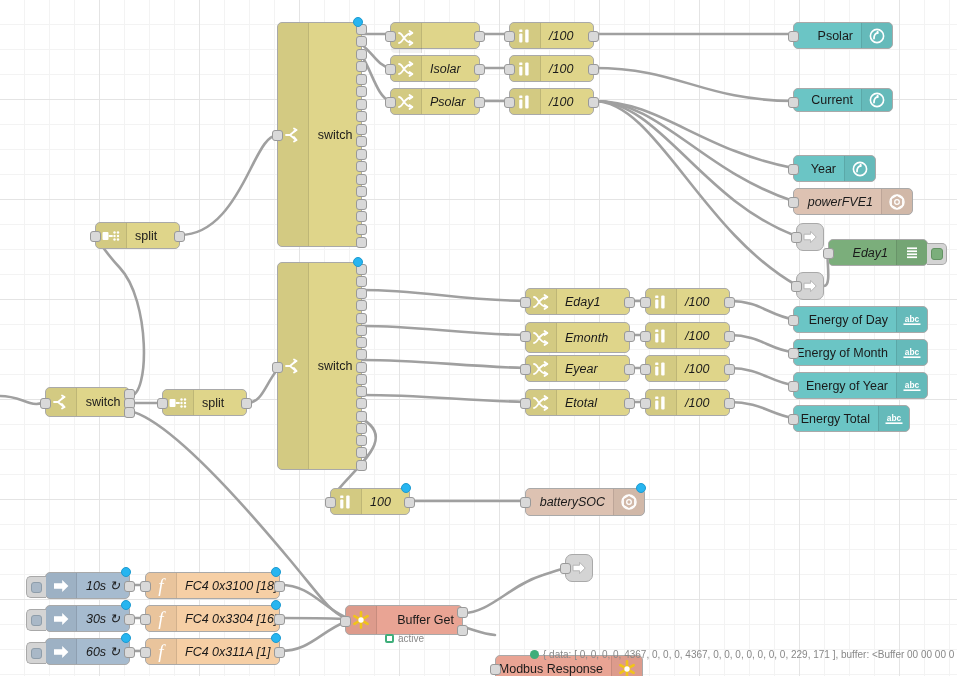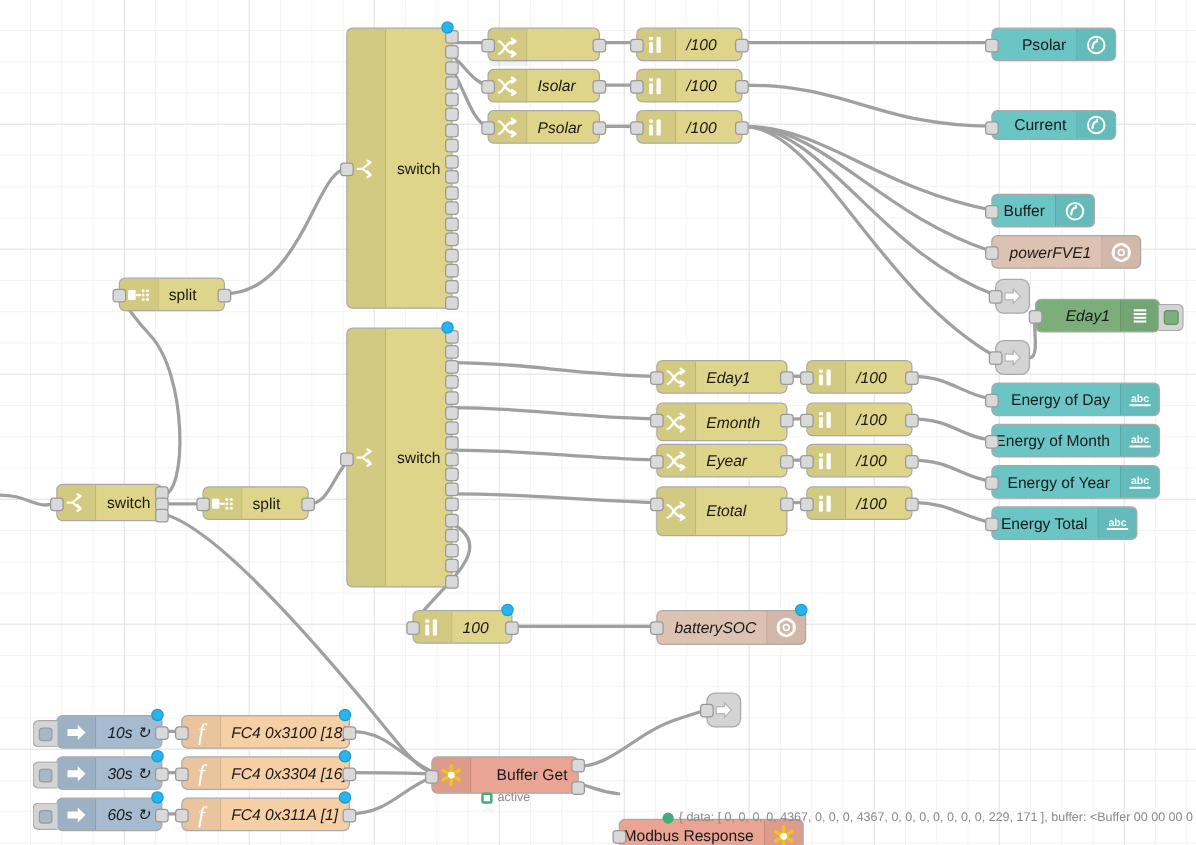--- a/index.html
+++ b/index.html
@@ -395,21 +395,21 @@
             <path stroke="#fff" fill="none" stroke-width="1.8" stroke-linecap="round" stroke-linejoin="round" d="M2 4 C6 4 7 14 15 14"></path>
             <path stroke="#fff" fill="none" stroke-width="1.8" stroke-linecap="round" stroke-linejoin="round" d="M2 14 C6 14 7 4 15 4"></path>
             <path stroke="#fff" fill="none" stroke-width="1.8" stroke-linecap="round" stroke-linejoin="round" d="M12.5 2 L15.4 4 L12.5 6"></path>
             <path stroke="#fff" fill="none" stroke-width="1.8" stroke-linecap="round" stroke-linejoin="round" d="M12.5 12 L15.4 14 L12.5 16"></path>
           </svg>
         </span>
         <span class="lbl italic">Eyear</span>
         <span class="port in" style="top: 8px;"></span>
         <span class="port out" style="top: 8px;"></span>
       </div>
-      <div class="node c-yellow" style="left: 525px; top: 389px; width: 105px; height: 40px;">
+      <div class="node c-yellow" style="left: 525px; top: 389px; width: 105px; height: 27px;">
         <span class="ico">
           <svg width="18" height="18" viewBox="0 0 18 18">
             <path stroke="#fff" fill="none" stroke-width="1.8" stroke-linecap="round" stroke-linejoin="round" d="M2 4 C6 4 7 14 15 14"></path>
             <path stroke="#fff" fill="none" stroke-width="1.8" stroke-linecap="round" stroke-linejoin="round" d="M2 14 C6 14 7 4 15 4"></path>
             <path stroke="#fff" fill="none" stroke-width="1.8" stroke-linecap="round" stroke-linejoin="round" d="M12.5 2 L15.4 4 L12.5 6"></path>
             <path stroke="#fff" fill="none" stroke-width="1.8" stroke-linecap="round" stroke-linejoin="round" d="M12.5 12 L15.4 14 L12.5 16"></path>
           </svg>
         </span>
         <span class="lbl italic">Etotal</span>
         <span class="port in" style="top: 8px;"></span>
@@ -504,21 +504,21 @@
         <span class="ico right">
           <svg width="18" height="18" viewBox="0 0 18 18">
             <circle cx="9" cy="9" r="6.6" fill="none" stroke="#fff" stroke-width="1.6"></circle>
             <path stroke="#fff" fill="none" stroke-width="1.8" stroke-linecap="round" stroke-linejoin="round" d="M6 11.5 C6 7.8 8 6 9.6 6"></path>
             <path stroke="#fff" fill="none" stroke-width="1.8" stroke-linecap="round" stroke-linejoin="round" d="M9.6 6 L9.6 4.6"></path>
           </svg>
         </span>
         <span class="port in" style="top: 8px;"></span>
       </div>
       <div class="node c-teal" style="left: 793px; top: 155px; width: 83px; height: 27px;">
-        <span class="lbl r">Buffer</span>
+        <span class="lbl r">Year</span>
         <span class="ico right">
           <svg width="18" height="18" viewBox="0 0 18 18">
             <circle cx="9" cy="9" r="6.6" fill="none" stroke="#fff" stroke-width="1.6"></circle>
             <path stroke="#fff" fill="none" stroke-width="1.8" stroke-linecap="round" stroke-linejoin="round" d="M6 11.5 C6 7.8 8 6 9.6 6"></path>
             <path stroke="#fff" fill="none" stroke-width="1.8" stroke-linecap="round" stroke-linejoin="round" d="M9.6 6 L9.6 4.6"></path>
           </svg>
         </span>
         <span class="port in" style="top: 8px;"></span>
       </div>
       <div class="node c-tan" style="left: 793px; top: 188px; width: 120px; height: 27px;">

